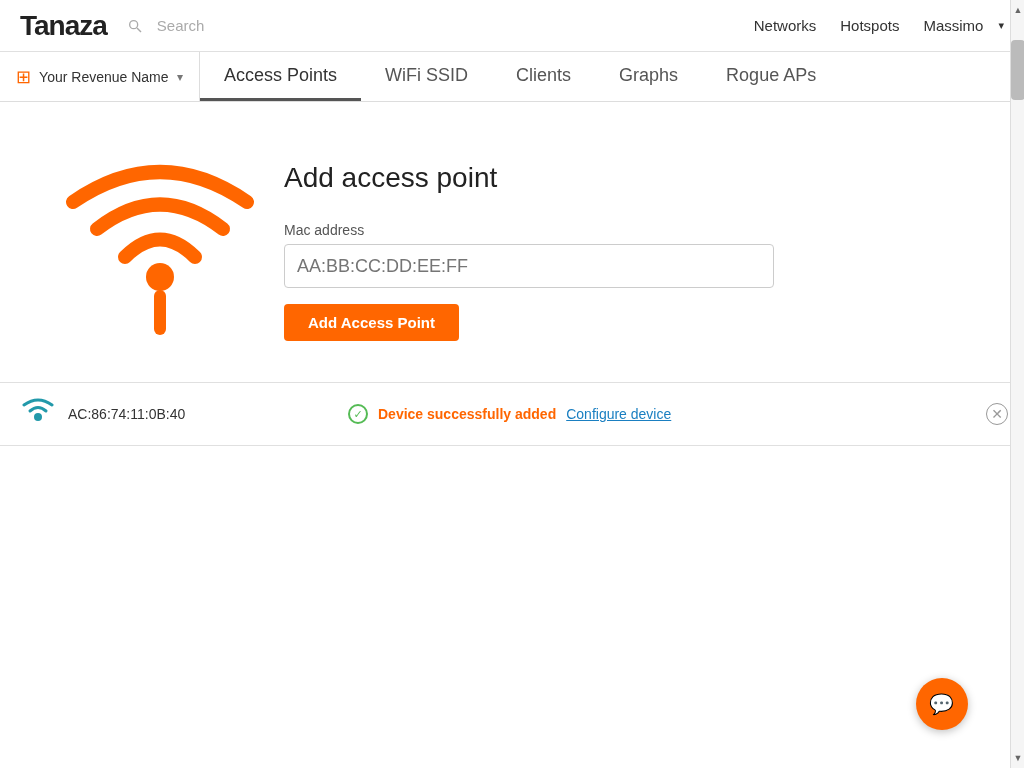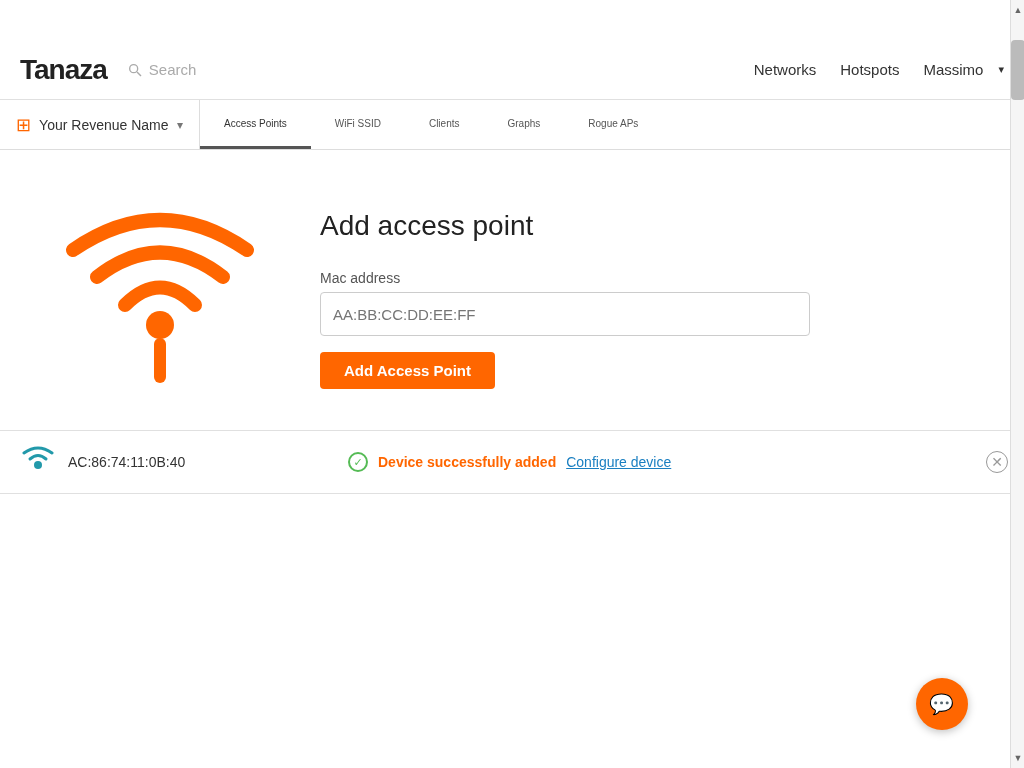--- a/index.html
+++ b/index.html
@@ -4,40 +4,39 @@
   <style>
     * { box-sizing: border-box; margin: 0; padding: 0; }
     body { font-family: 'Helvetica Neue', Arial, sans-serif; background: #fff; color: #333; width: 1024px; height: 768px; overflow: hidden; position: relative; }
 
     
     .header {
       display: flex;
       align-items: center;
       justify-content: space-between;
       padding: 0 20px;
-      height: 60px;
+      height: 52px;
       border-bottom: 1px solid #e0e0e0;
       background: #fff;
-      margin-top: 40px;
     }
     .header-left {
       display: flex;
       align-items: center;
       gap: 20px;
     }
     .logo {
       font-size: 28px;
       font-weight: bold;
       color: #222;
       letter-spacing: -1px;
     }
     .search-box {
       display: flex;
       align-items: center;
-      gap: 6px;
+      gap: 14px;
       color: #aaa;
       font-size: 15px;
       cursor: text;
     }
     .search-icon-svg {
       width: 16px;
       height: 16px;
       fill: none;
       stroke: #aaa;
       stroke-width: 2;
@@ -80,21 +79,21 @@
       color: #333;
     }
     .tabs {
       display: flex;
       align-items: stretch;
     }
     .tab {
       display: flex;
       align-items: center;
       padding: 0 24px;
-      font-size: 10px;
+      font-size: 18px;
       cursor: pointer;
       color: #555;
       border-bottom: 3px solid transparent;
       white-space: nowrap;
     }
     .tab.active {
       color: #333;
       border-bottom: 3px solid #555;
       font-weight: 500;
     }
@@ -104,21 +103,21 @@
       display: flex;
       flex-direction: column;
       padding: 0;
     }
 
     
     .form-area {
       display: flex;
       align-items: flex-start;
       padding: 40px 60px;
-      gap: 60px;
+      gap: 24px;
     }
 
     
     .wifi-icon-container {
       flex-shrink: 0;
       width: 200px;
       height: 200px;
       display: flex;
       align-items: center;
       justify-content: center;
@@ -140,21 +139,21 @@
       color: #555;
       margin-bottom: 6px;
       display: block;
     }
     .mac-input {
       width: 490px;
       height: 44px;
       border: 1px solid #ccc;
       border-radius: 4px;
       padding: 8px 12px;
-      font-size: 15px;
+      font-size: 18px;
       color: #aaa;
       outline: none;
     }
     .add-btn {
       margin-top: 16px;
       background: #f60;
       color: #fff;
       border: none;
       border-radius: 4px;
       padding: 10px 24px;

